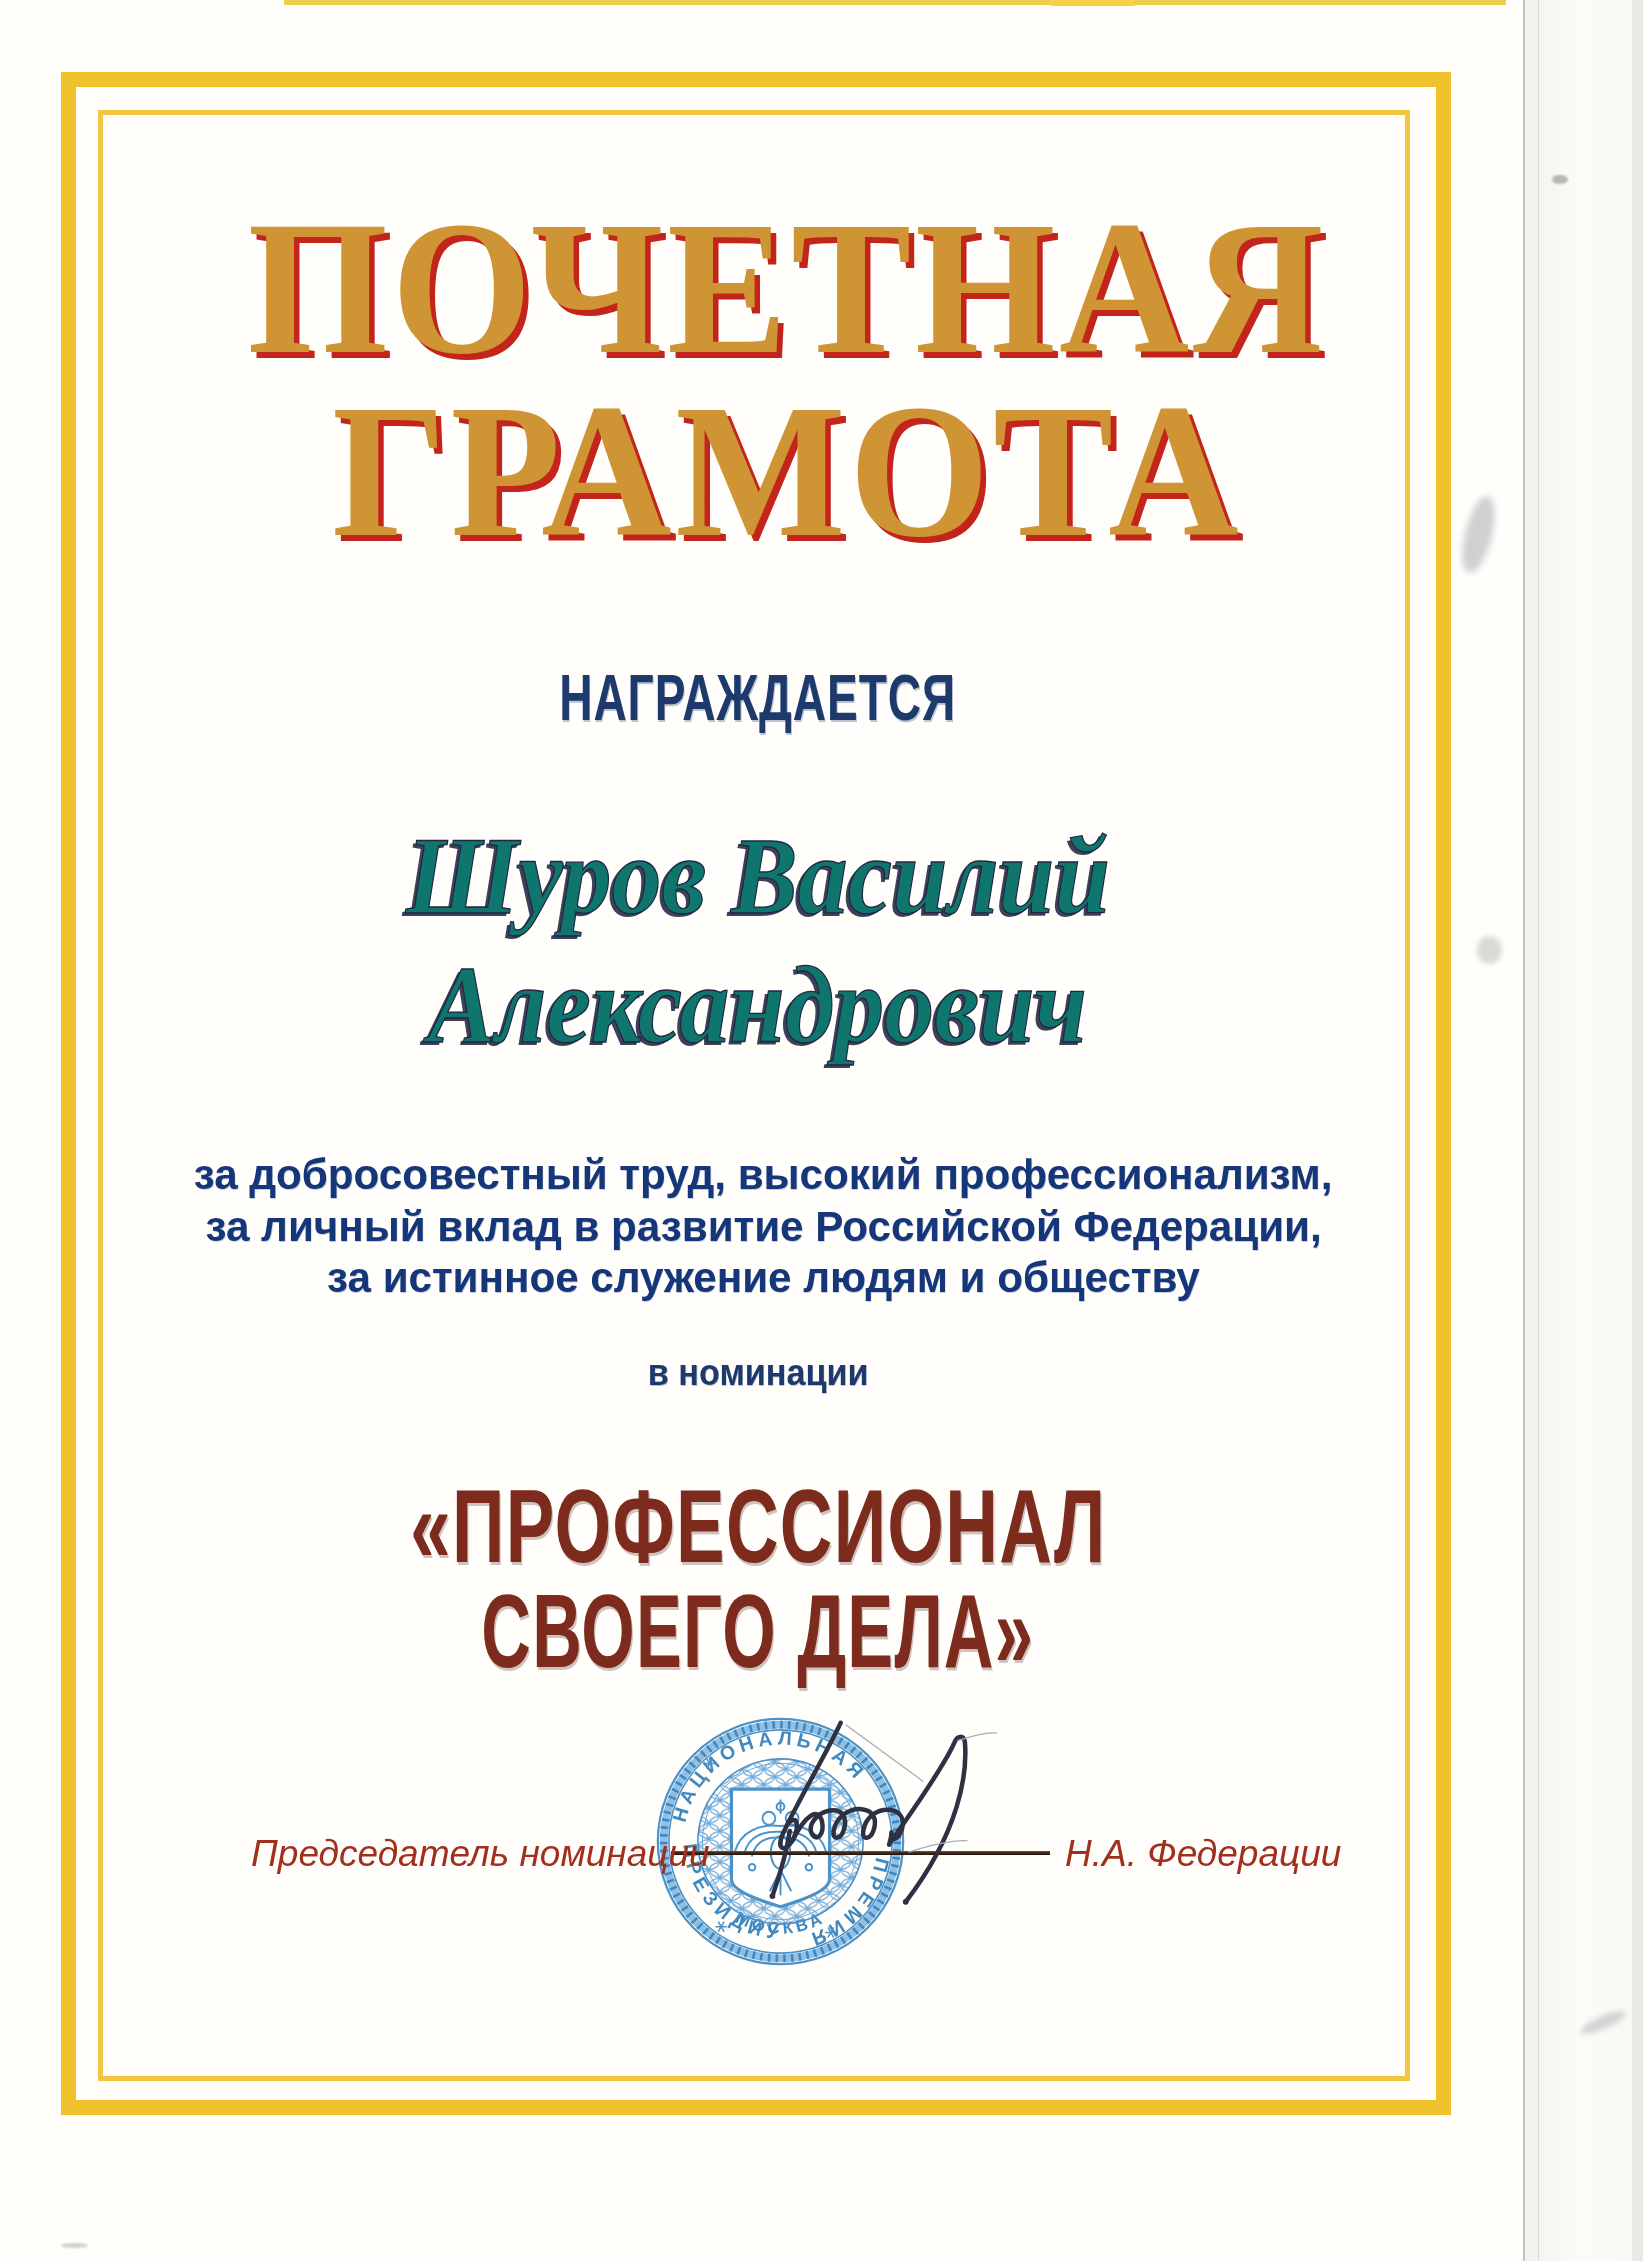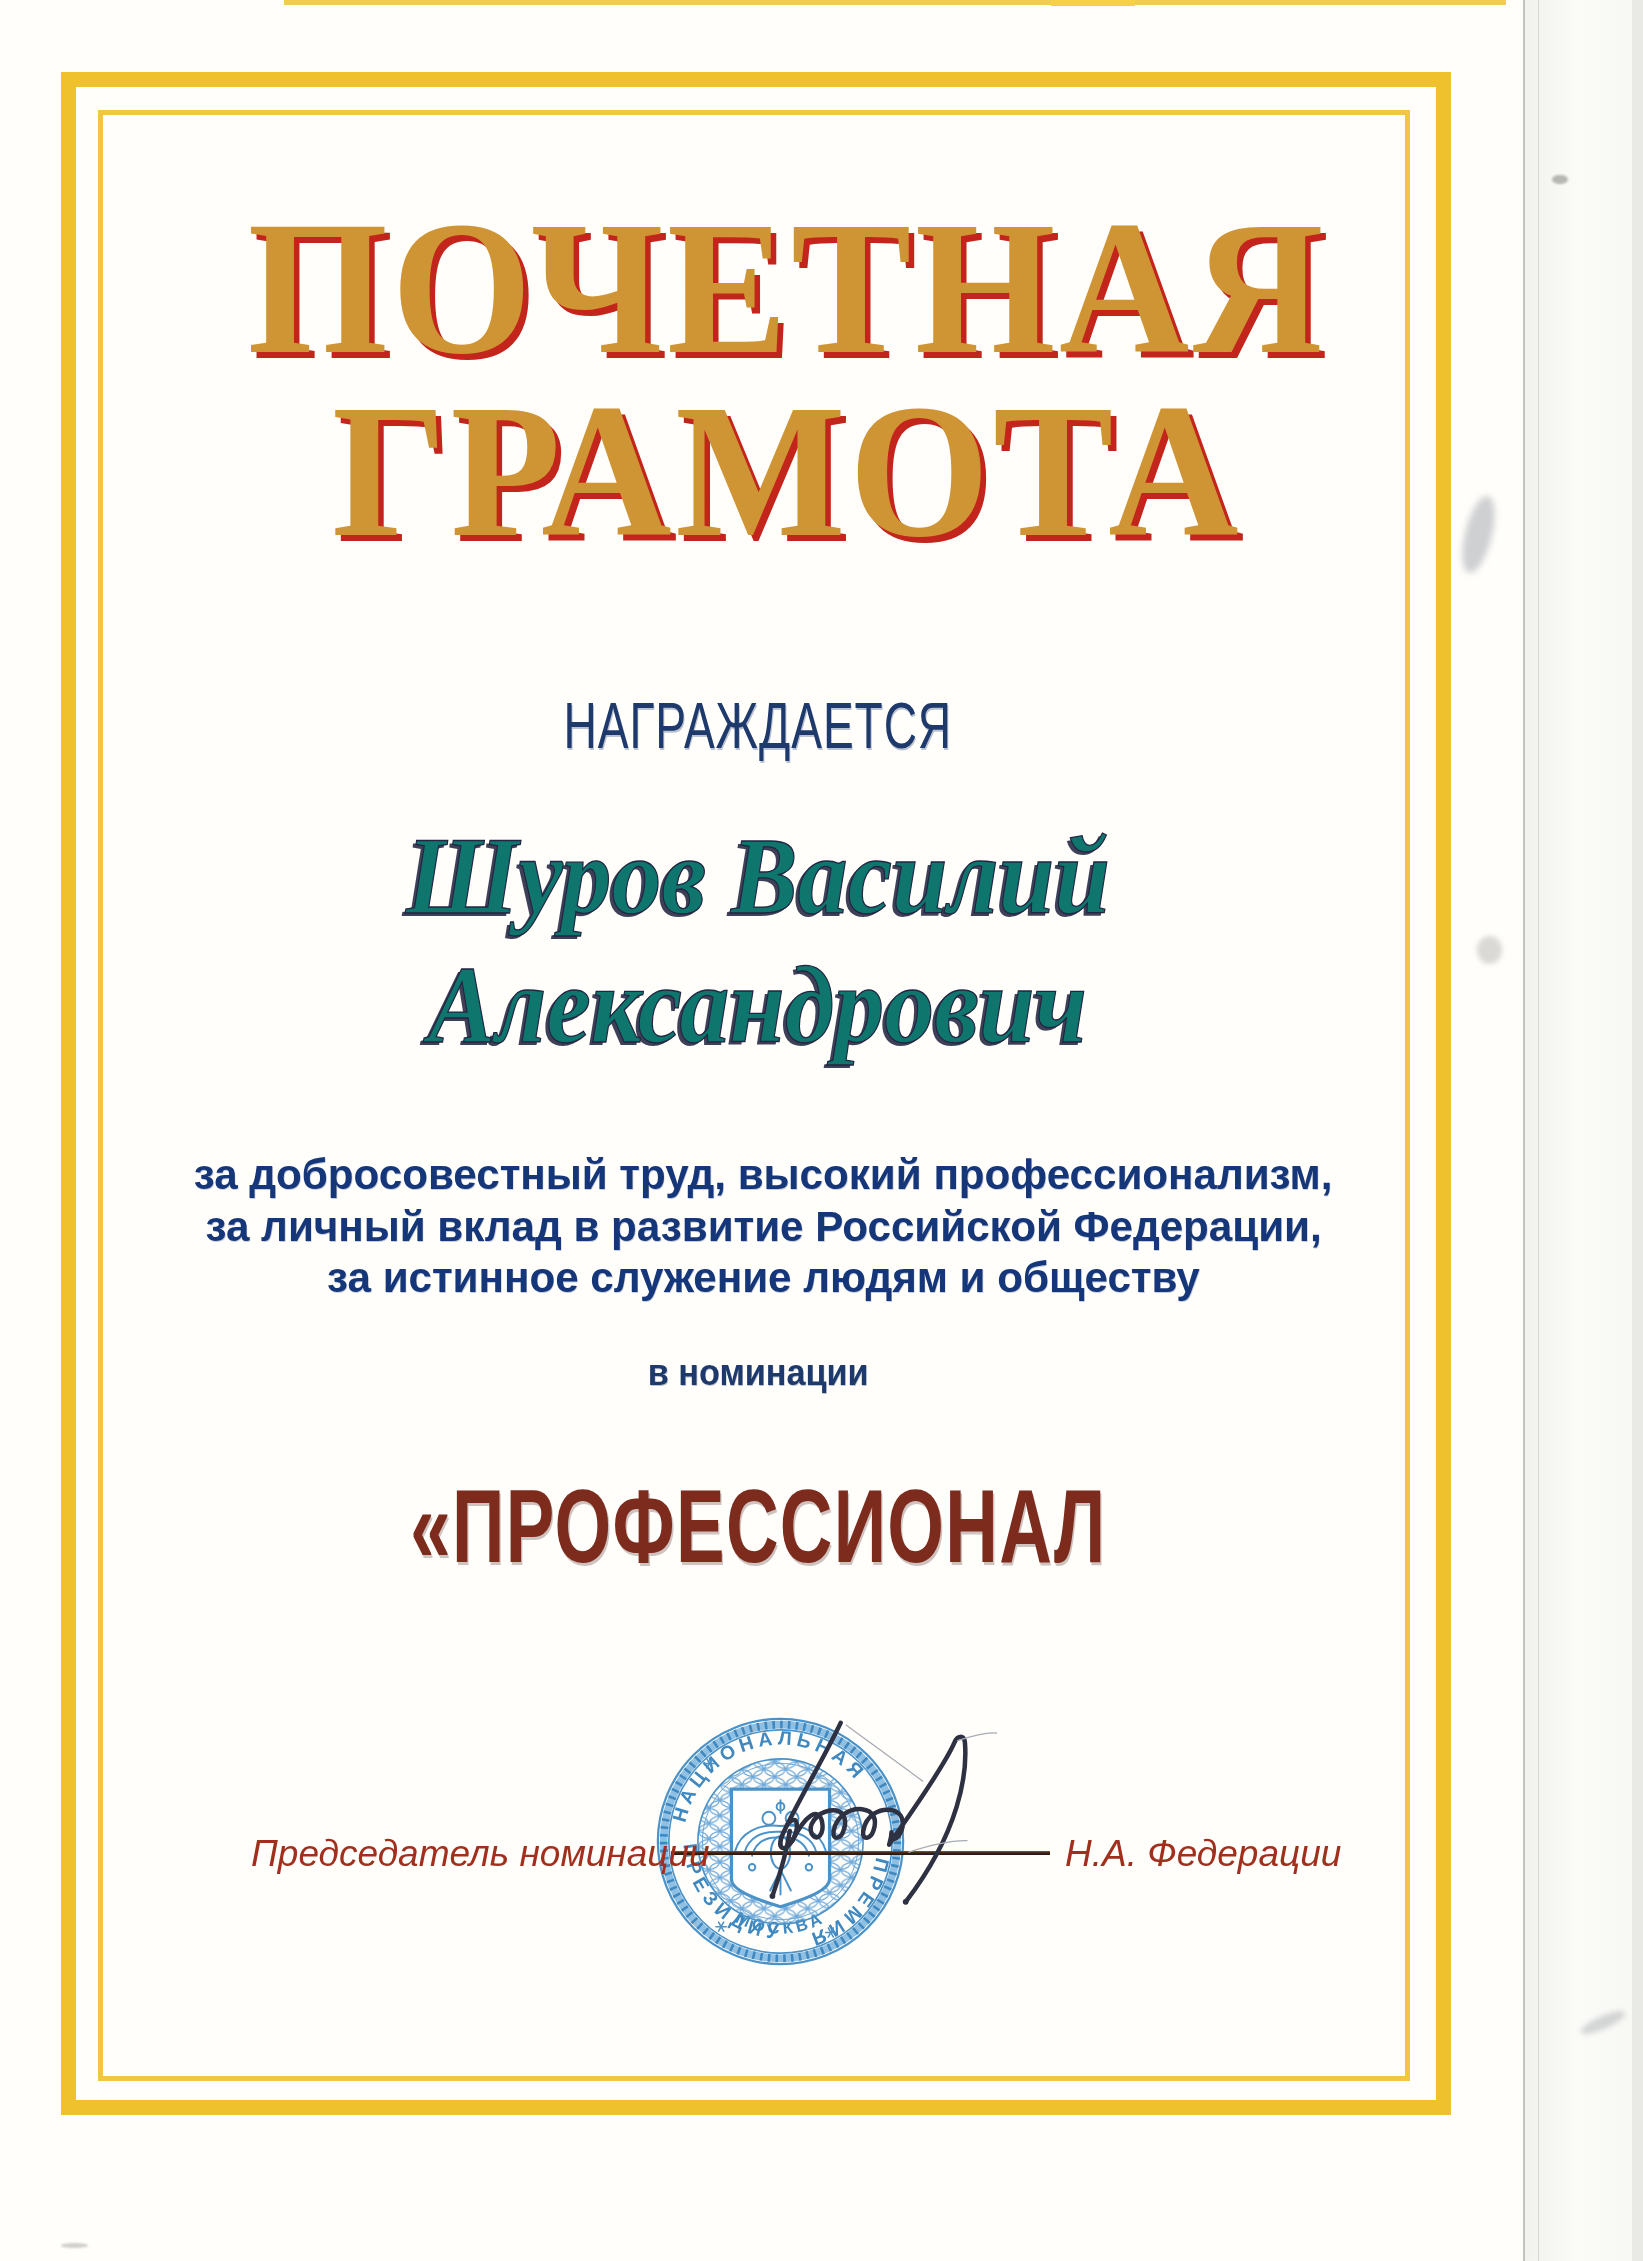--- a/index.html
+++ b/index.html
@@ -34,22 +34,22 @@
 
   .title-line {
     font-family:"Liberation Serif", serif; font-weight:bold;
     font-size:190px; line-height:1; color:#cf9434;
     text-shadow:5.8px 5.8px 0 #c3241c;
   }
   .title-1 { top:193px; }
   .title-2 { top:376px; }
   .title-line .squeeze { transform:translateX(29px) scaleX(0.95); letter-spacing:0.02em; }
 
-  .awarded { top:661px; font-size:64px; font-weight:normal; color:#1e3a6d;
-    text-shadow:1.3px 1.9px 0 rgba(30,58,109,.30);margin-top:28px; }
+  .awarded { top:661px; font-size:64px; font-weight:bold; color:#1e3a6d;
+    text-shadow:1.3px 1.9px 0 rgba(30,58,109,.30); }
   .awarded .squeeze { transform:scaleX(0.72); letter-spacing:1.3px; }
 
   .recipient { top:811px;
     font-family:"Liberation Serif", serif; font-style:italic; font-weight:bold;
     font-size:111px; line-height:1.165; color:#0f766e;
     -webkit-text-stroke:1.3px #232543;
     text-shadow:-3.9px 3.2px 0 rgba(28,31,58,.85); }
   .recipient .squeeze { transform:scaleX(0.9); }
 
   .citation { top:1149px; font-size:43px; font-weight:bold; color:#16367a;
@@ -116,20 +116,23 @@
     <span class="squeeze">за добросовестный труд, высокий профессионализм,</span><br>
     <span class="squeeze">за личный вклад в развитие Российской Федерации,</span><br>
     <span class="squeeze">за истинное служение людям и обществу</span>
   </div>
 
   <div class="cblock nom-label">
     <span class="squeeze">в номинации</span>
   </div>
   <div class="cblock nom-line nom-1">
     <span class="squeeze">«ПРОФЕССИОНАЛ</span>
+  </div>
+  <div class="cblock nom-line nom-2">
+    <span class="squeeze">СВОЕГО ДЕЛА»</span>
   </div>
 
   <div class="sig-text sig-role">Председатель номинации</div>
   <div class="sig-line"></div>
   <div class="sig-text sig-name">Н.А. Федерации</div>
 
   <svg class="seal-svg" width="253" height="253" viewBox="0 0 392 392">
     <defs>
       <pattern id="gmesh" width="34" height="24" patternUnits="userSpaceOnUse">
         <ellipse cx="17" cy="12" rx="16" ry="11" fill="none" stroke="#6aa6d8" stroke-width="1.8"></ellipse>

